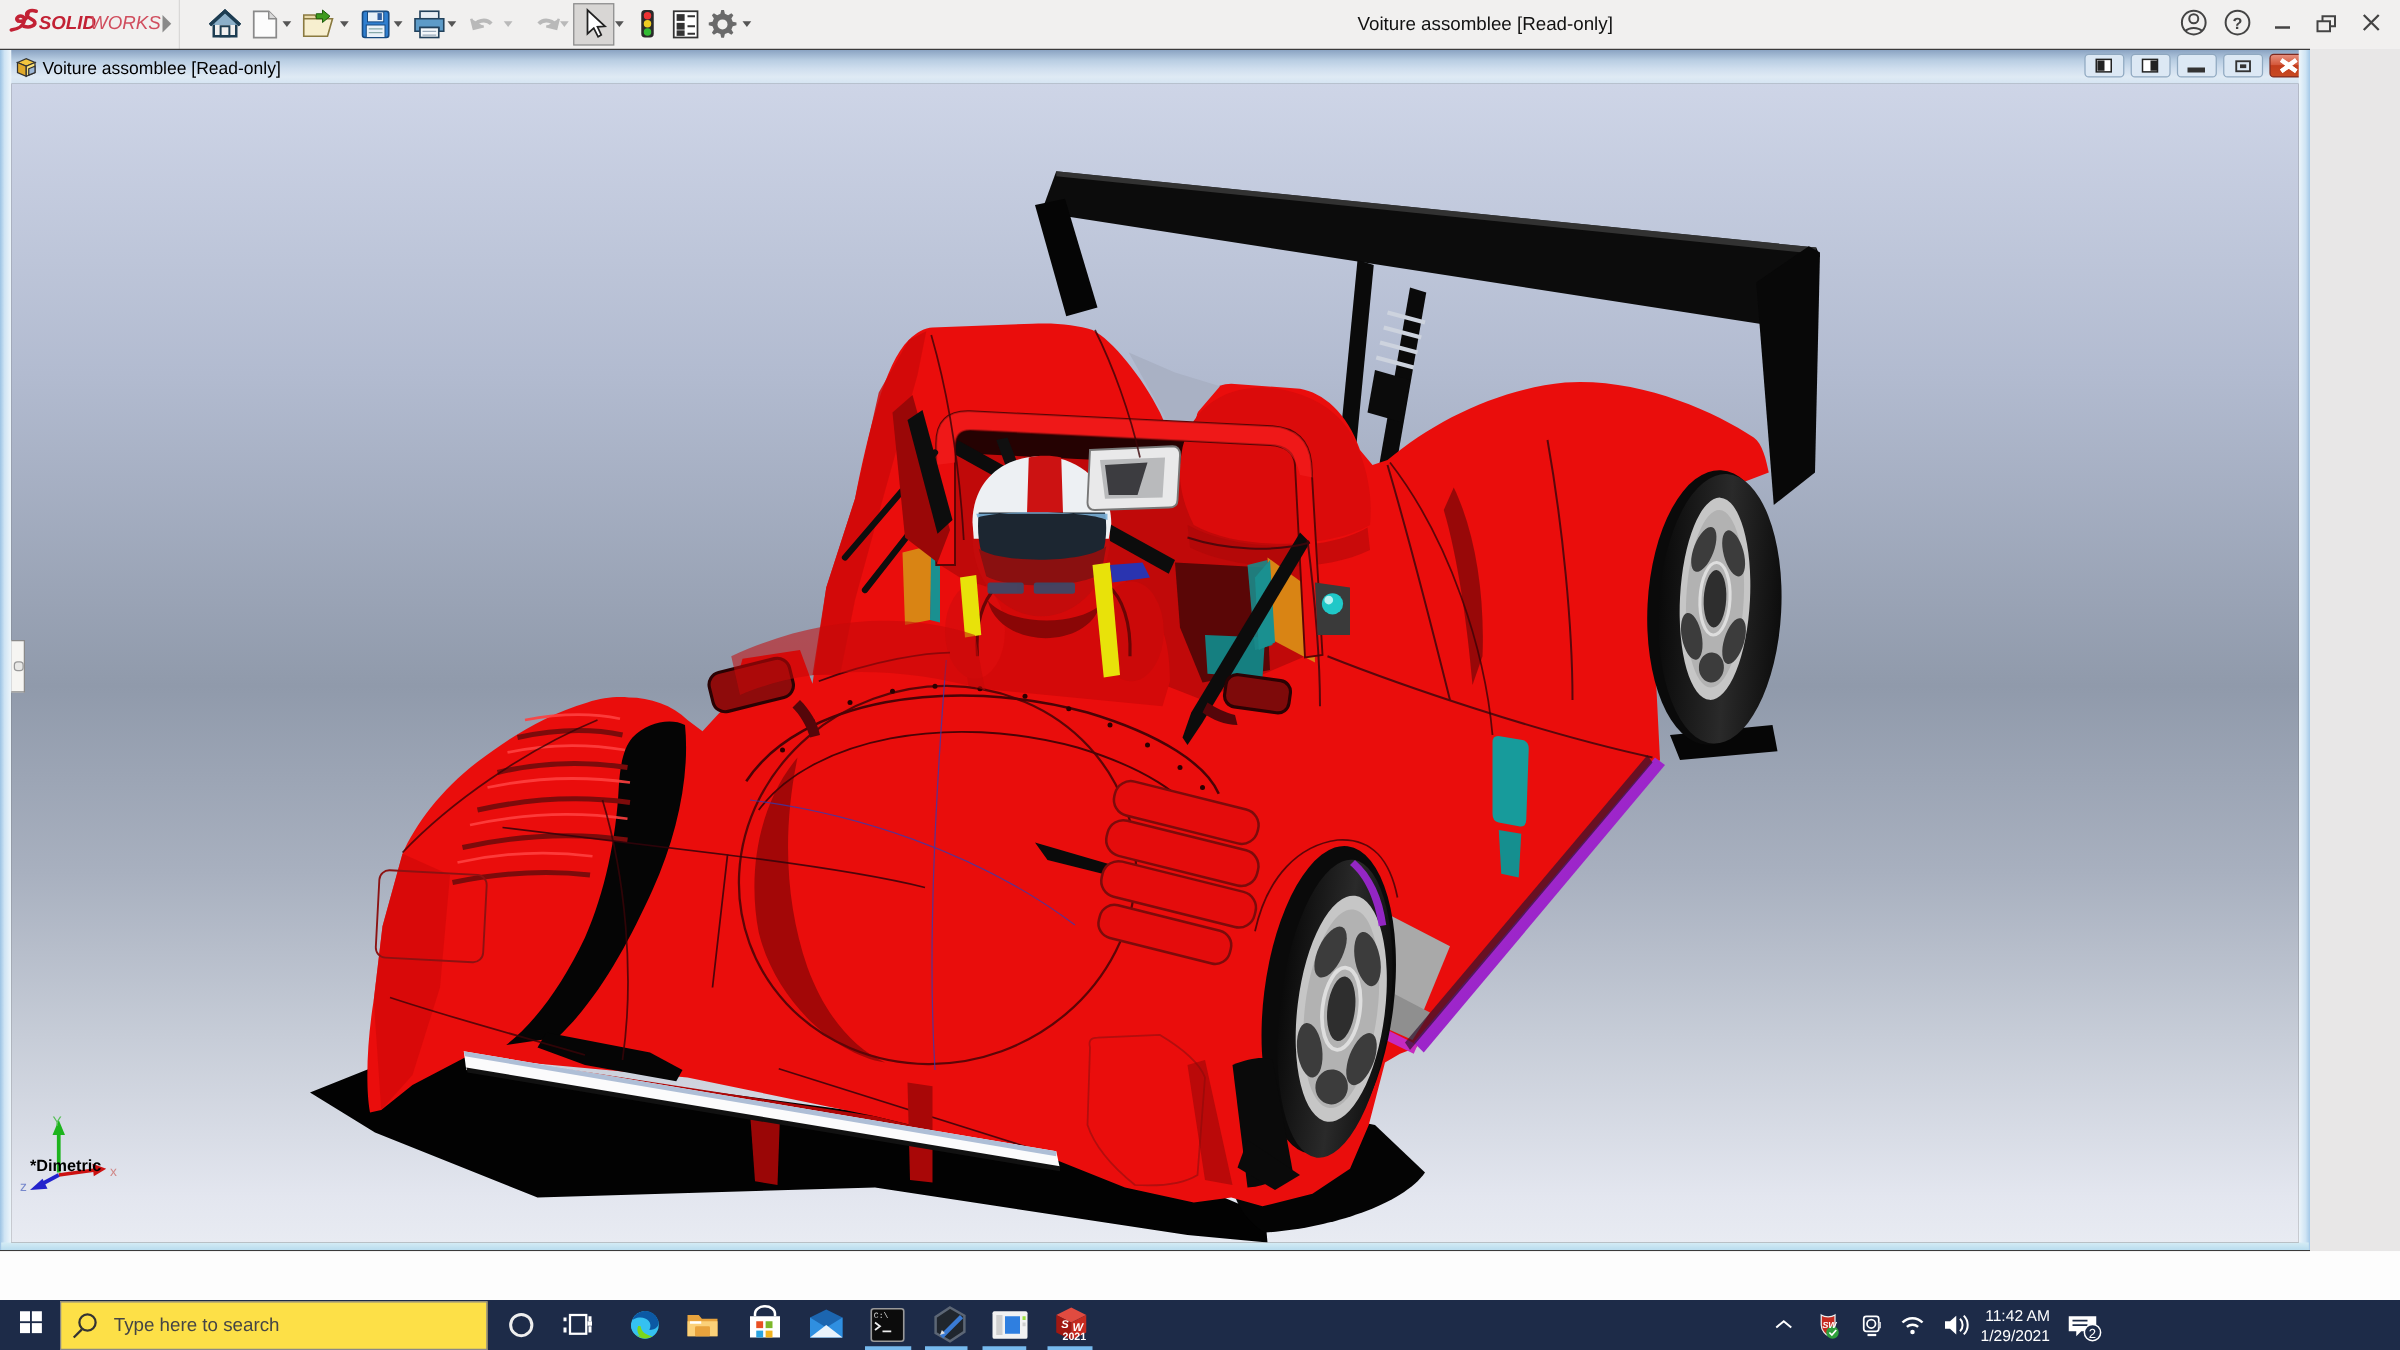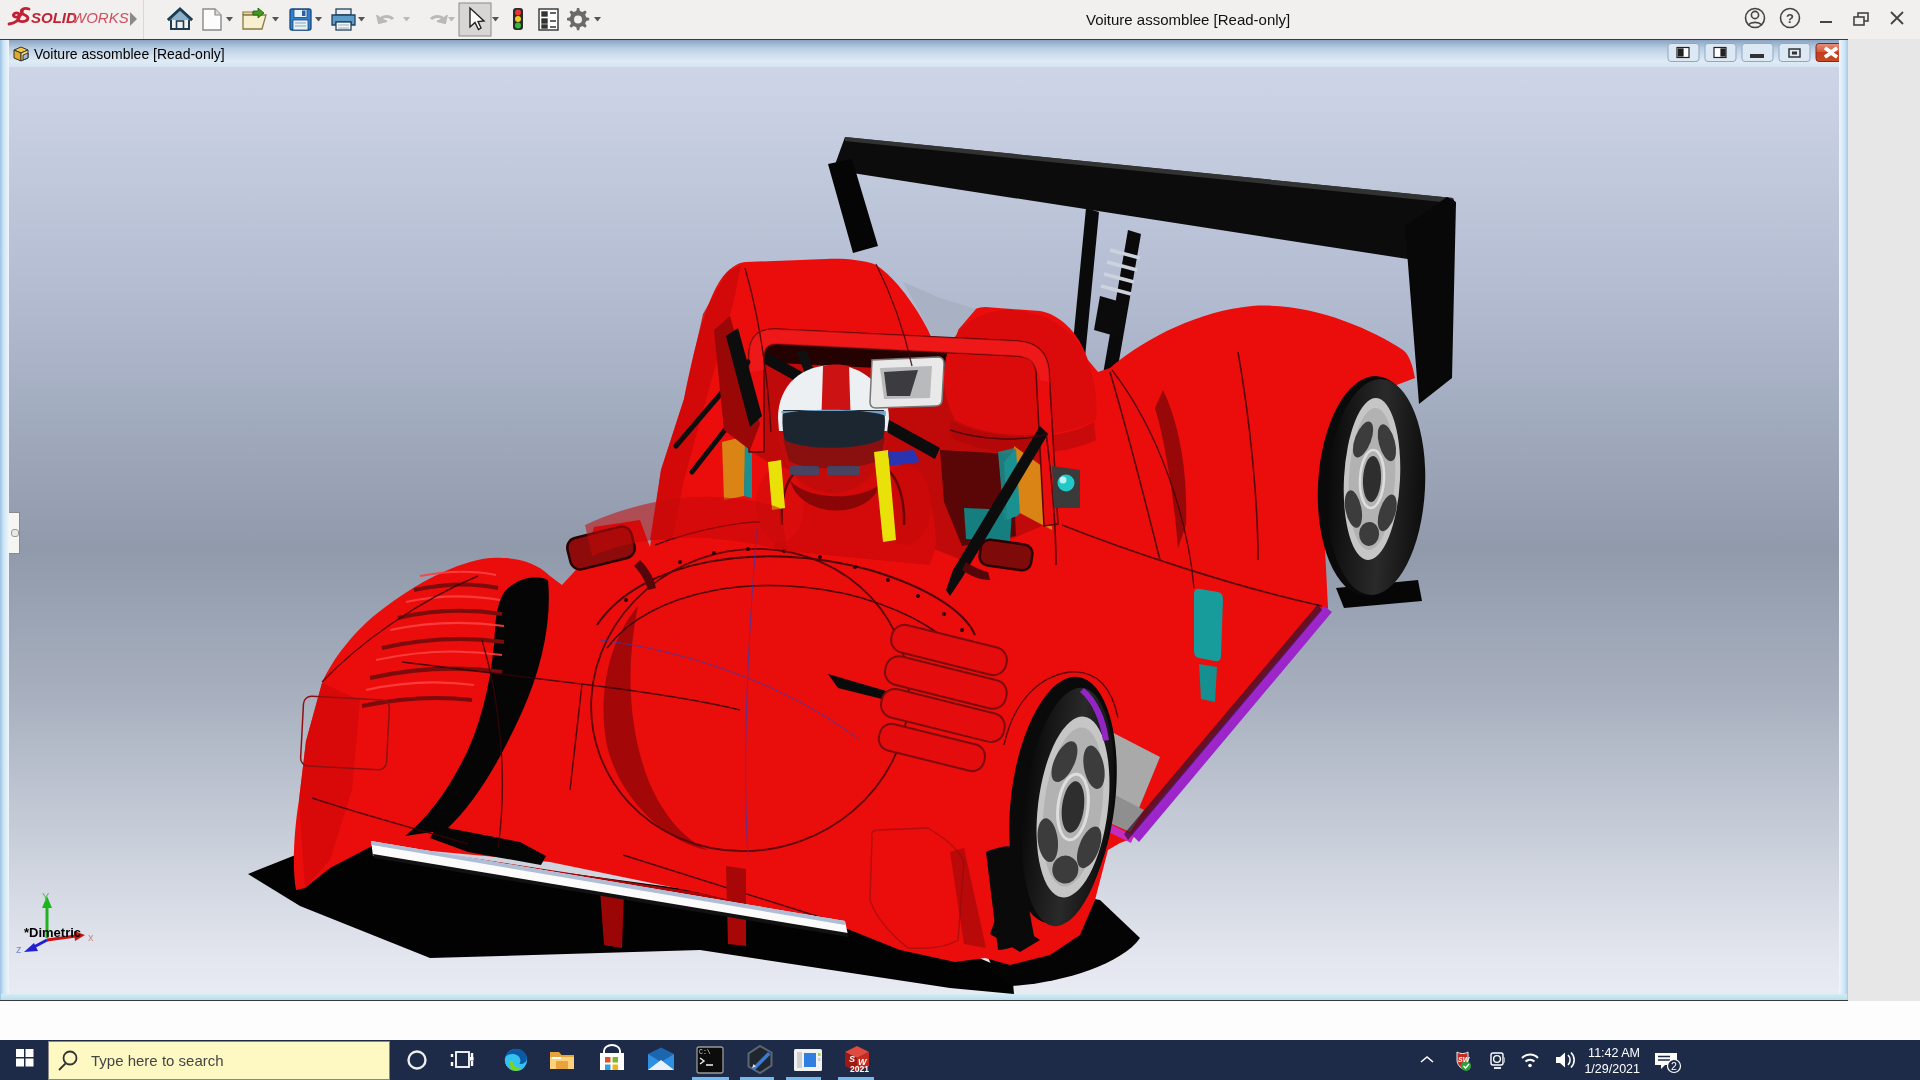--- a/index.html
+++ b/index.html
@@ -26,21 +26,21 @@
     background:linear-gradient(#ced5e7 0%,#b2bbd0 25%,#909aab 52%,#a8b0bf 68%,#c6ccd7 82%,#e3e6ef 96%,#e8ebf2 100%);}
   
   #paneltab{position:absolute;left:9px;top:512px;width:10px;height:40px;background:#f6f5f2;border:1px solid #8a8a8a;border-left:none;}
   #paneltab .dot{position:absolute;left:2px;top:16px;width:6px;height:6px;border-radius:3px;border:1px solid #999;background:#e8e8e6;}
   
   #rightpane{position:absolute;left:1848px;top:39px;width:72px;height:962px;background:#e8e7e7;}
   
   #statusbar{position:absolute;left:0;top:1001px;width:1920px;height:39px;background:#fdfdfd;}
   
   #taskbar{position:absolute;left:0;top:1040px;width:1920px;height:40px;background:#1d2b48;}
-  #search{position:absolute;left:48px;top:1041px;width:342px;height:39px;background:#fef9c3;
+  #search{position:absolute;left:48px;top:1041px;width:342px;height:39px;background:#fde047;
      border:1px solid #8a8886;box-sizing:border-box;text-align:right;}
   #search .stext{position:absolute;left:42px;top:0;height:37px;line-height:37px;font-size:15px;color:#454545;}
   .dimetric{position:absolute;left:15px;top:858px;font-size:13px;font-weight:bold;color:#000;}
 </style>
 </head>
 <body>
 <div id="stage">
 
   <div id="topbar">
     <div class="sep"></div>

